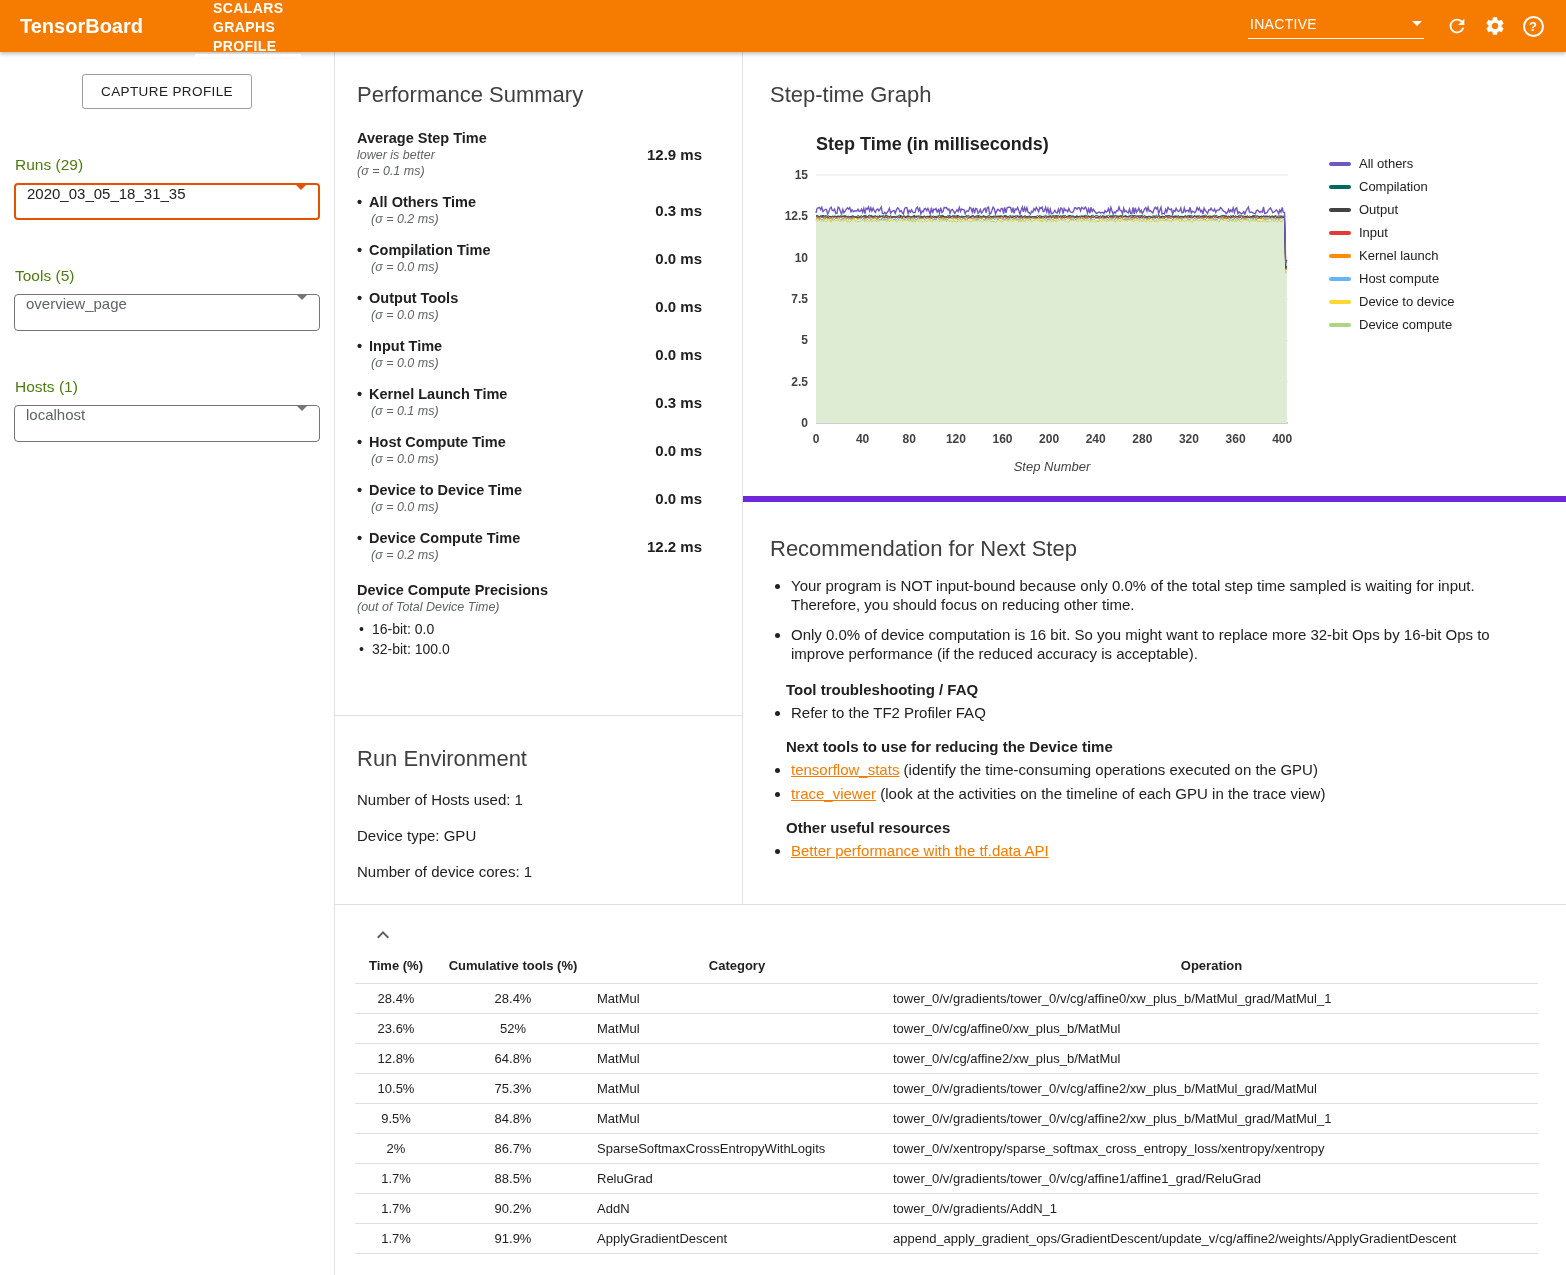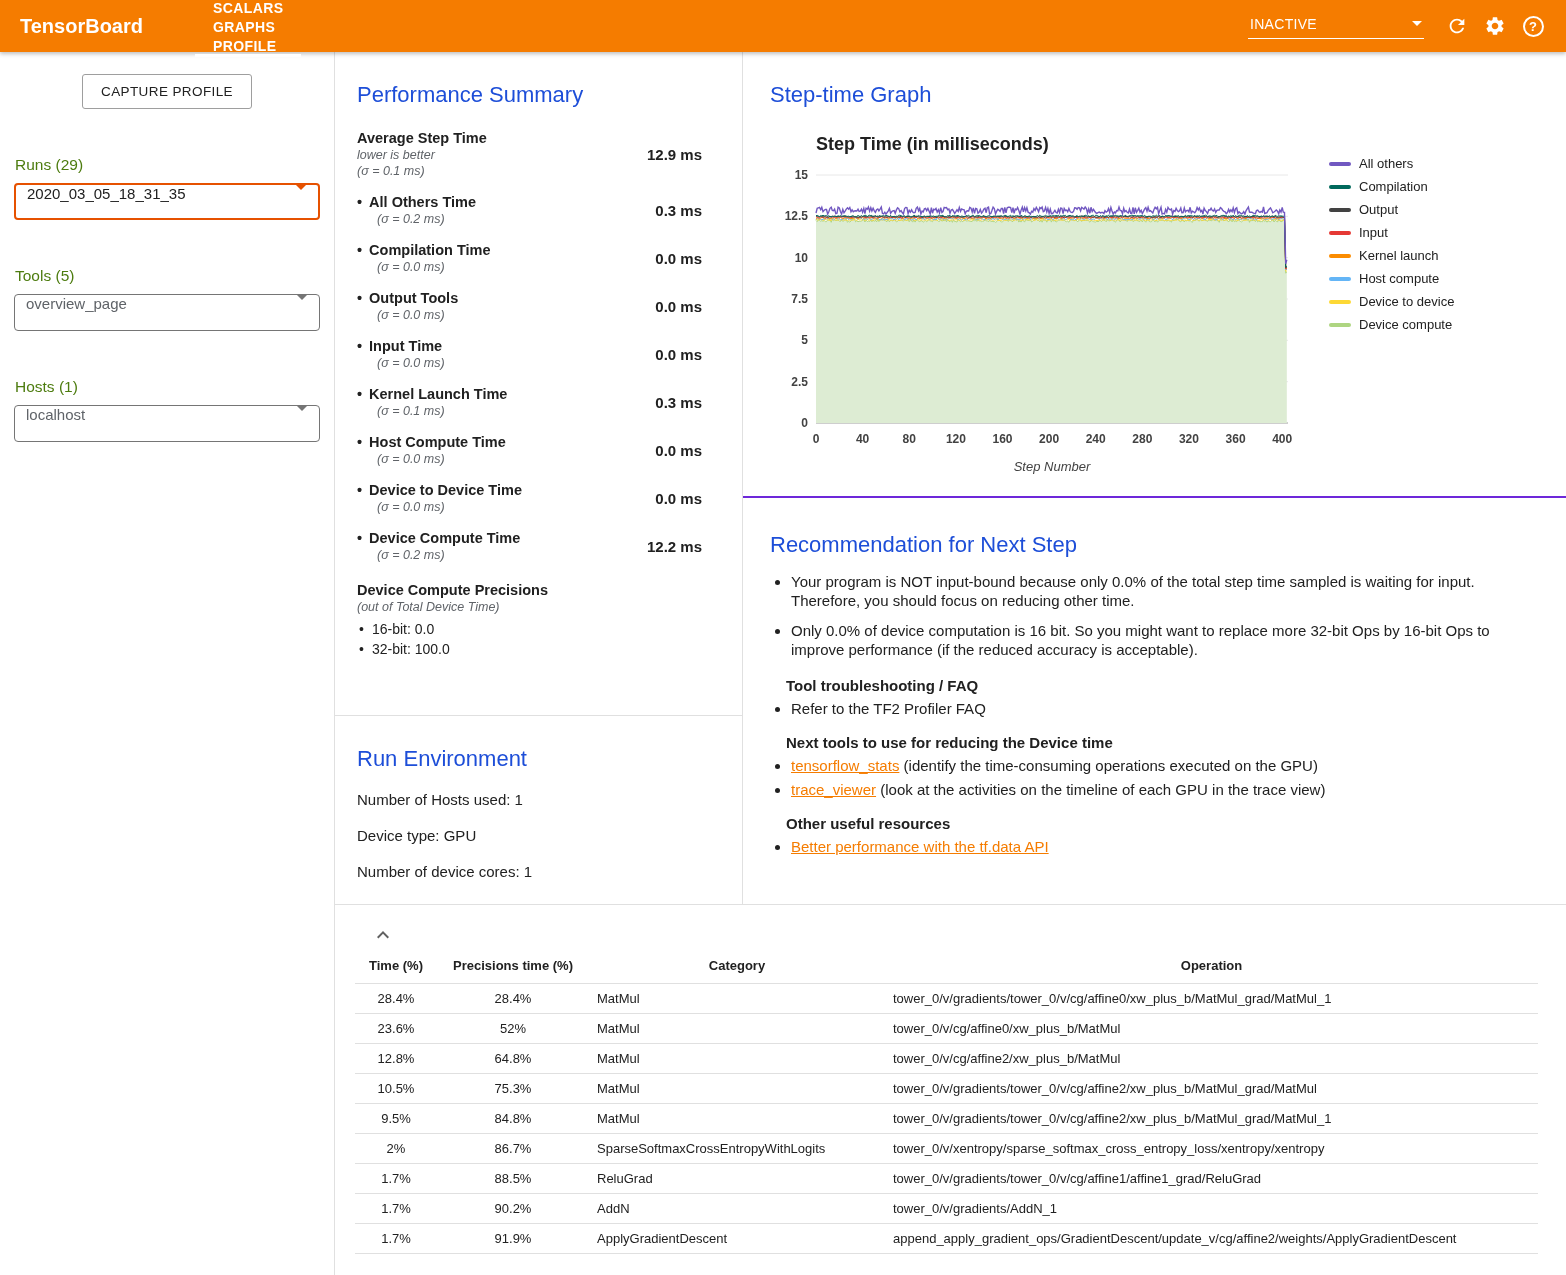--- a/index.html
+++ b/index.html
@@ -28,42 +28,42 @@
                  display:flex; align-items:center; justify-content:center;
                  font-size:13px; font-weight:700; }
 
   
   .page-body { display:flex; align-items:stretch; min-height:1223px; }
   .sidebar { width:335px; flex:none; border-right:1px solid #e0e0e0; padding:22px 14px 20px; }
   .main { flex:1; display:flex; flex-direction:column; min-width:0; }
   .main-top { display:flex; min-height:852px; }
   .col-left { width:408px; flex:none; border-right:1px solid #e0e0e0; display:flex; flex-direction:column; }
   .col-right { flex:1; display:flex; flex-direction:column; min-width:0; }
-  h2.sec-title { font-size:22px; font-weight:400; color:#1d4ed8; }
+  h2.sec-title { font-size:22px; font-weight:400; color:#404040; }
 
   
   .capture-btn { display:block; margin:0 auto; padding:9px 18px; background:#fff;
                  border:1px solid #9e9e9e; border-radius:3px; font-size:13.5px; font-family:inherit;
                  color:#212121; letter-spacing:.4px; cursor:pointer; }
   .side-label { font-size:15.5px; margin:47px 0 9px 1px; color:#4d7c0f; }
   .select { height:37px; border:1px solid #757575; border-radius:4px; display:flex; 
             justify-content:space-between; padding:0 12px 0 11px; font-size:15px; color:#5f6368;
             cursor:pointer; background:#fff; }
   .select .caret { border-top-color:#757575; }
   .select.focused { border:2px solid #e65100; color:#212121; }
   .select.focused .caret { border-top-color:#e65100; }
 
   
   .ps-section { padding:16px 40px 20px 22px; flex:1; }
   .ps-section h2 { margin:14px 0 22px; }
   .ps-row { display:flex; align-items:center; justify-content:space-between; margin-bottom:16px; }
   .ps-label { font-size:14.5px; font-weight:700; }
   .bulleted .ps-label::before { content:"\2022"; margin-right:7px; }
   .ps-note,.ps-sigma { font-size:12.5px; font-style:italic; color:#5f6368; margin-top:2px; }
-  .bulleted .ps-sigma { margin-left:20px; }
+  .bulleted .ps-sigma { margin-left:14px; }
   .ps-value { font-size:15px; font-weight:700; white-space:nowrap; margin-left:12px; }
   .prec-title { font-size:14.5px; font-weight:700; margin-top:20px; }
   .prec-note { font-size:12.5px; font-style:italic; color:#5f6368; margin:2px 0 7px; }
   .prec-list { list-style:none; }
   .prec-list li { font-size:14px; margin:4px 0 4px 2px; }
   .prec-list li::before { content:"\2022"; margin-right:8px; }
 
   
   .renv-section { border-top:1px solid #e0e0e0; padding:16px 22px 24px; }
   .renv-section h2 { margin:14px 0 10px; }
@@ -77,21 +77,21 @@
   #step-chart { display:block; }
   .tick { font-size:12px; font-weight:700; fill:#424242; font-family:"Liberation Sans",sans-serif; }
   .chart-xlabel { font-size:13px; font-style:italic; color:#424242; text-align:center;
                   margin-left:46px; width:472px; margin-top:8px; }
   .chart-legend { margin-left:14px; margin-top:22px; }
   .legend-item { display:flex; align-items:center; margin-bottom:8px; }
   .legend-swatch { width:22px; height:4px; border-radius:2px; flex:none; }
   .legend-label { font-size:13px; margin-left:8px; color:#212121; }
 
   
-  .rec-section { border-top:2px solid #6d28d9; padding:18px 30px 20px 27px; flex:1; }
+  .rec-section { border-top:6px solid #6d28d9; padding:18px 30px 20px 27px; flex:1; }
   .rec-section h2 { margin:16px 0 14px; }
   .rec-bullets { padding-left:21px; margin:0 0 18px; }
   .rec-bullets li { font-size:15px; line-height:19px; margin-bottom:11px; max-width:750px; }
   .rec-h3 { font-size:15px; font-weight:700; margin:15px 16px 5px; }
   .rec-list { padding-left:21px; margin-bottom:10px; }
   .rec-list li { font-size:15px; line-height:20px; margin-bottom:4px; }
   .link { color:#f57c00; text-decoration:underline; cursor:pointer; }
 
   
   .topops-section { border-top:1px solid #e0e0e0; padding:14px 22px 8px 20px; }
@@ -363,21 +363,21 @@
       <table class="ops-table">
         <colgroup>
             <col style="width:82px">
             <col style="width:152px">
             <col style="width:296px">
             <col>
           </colgroup>
         <thead>
           <tr>
             <th>Time (%)</th>
-            <th>Precisions time (%)</th>
+            <th>Cumulative tools (%)</th>
             <th>Category</th>
             <th>Operation</th>
           </tr>
         </thead>
         <tbody>
           <tr>
             <td class="c">28.4%</td>
             <td class="c">28.4%</td>
             <td>MatMul</td>
             <td>tower_0/v/gradients/tower_0/v/cg/affine0/xw_plus_b/MatMul_grad/MatMul_1</td>

